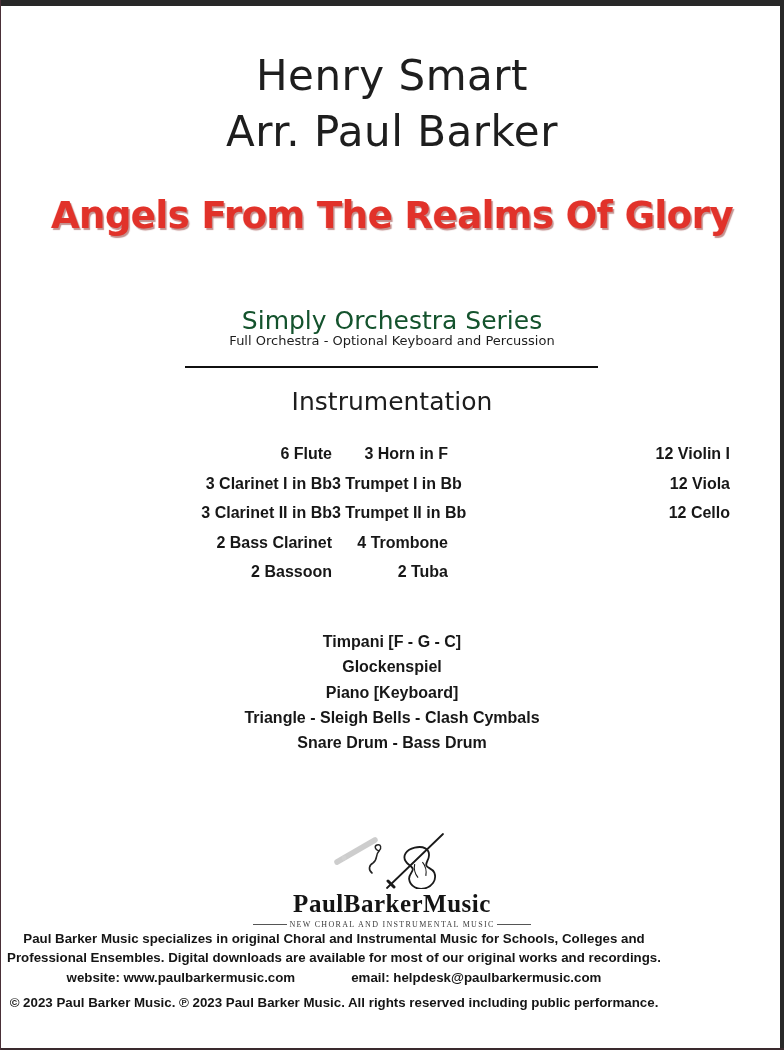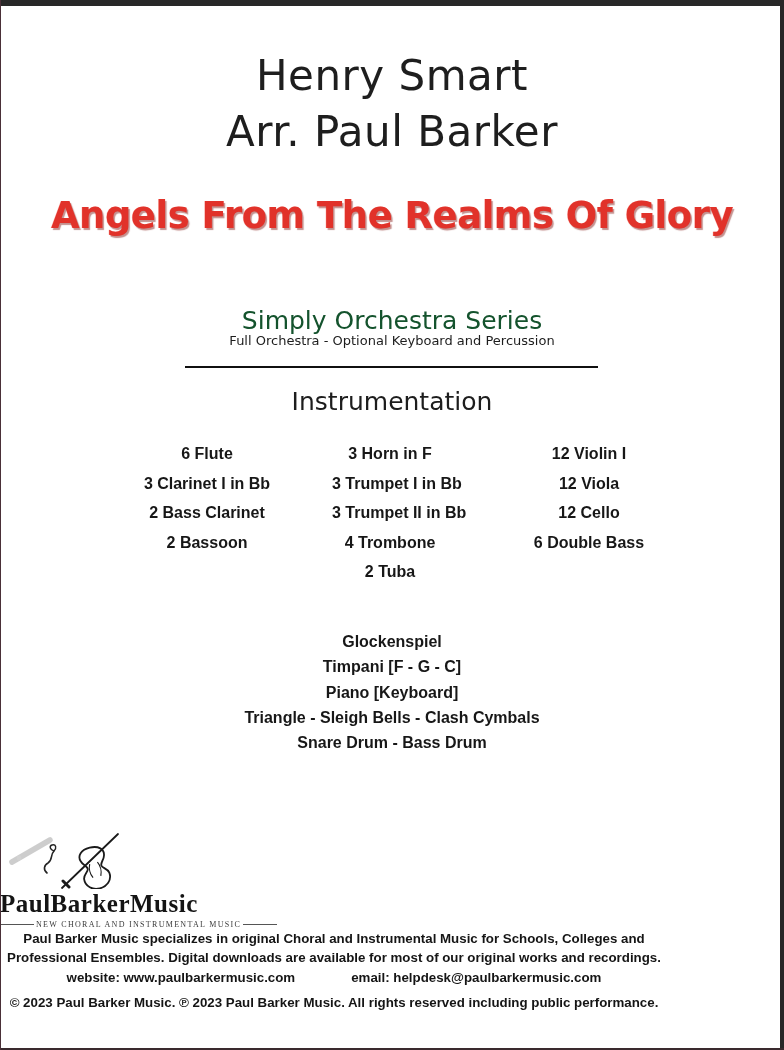--- a/index.html
+++ b/index.html
@@ -61,38 +61,38 @@
     top:387px;
     font-family:"DejaVu Sans", sans-serif;
     font-size:25px; color:#1d1d1d;
   }
 
   .instr-grid {
     position:absolute; top:439px; left:82px;
     display:grid;
     grid-template-columns:250px 116px 282px;
   }
-  .instr-col { list-style:none; margin:0; padding:0; text-align:center; }
+  .instr-col { list-style:none; margin:0; padding:0; text-align:right; }
   .instr-col li {
     font-weight:bold; font-size:16px; line-height:29.6px;
     white-space:nowrap; color:#171717;
   }
 
   .percussion-list {
     position:absolute; top:629px; left:0; width:784px;
     list-style:none; margin:0; padding:0; text-align:center;
   }
   .percussion-list li {
     font-weight:bold; font-size:16px; line-height:25.3px;
     white-space:nowrap; color:#171717;
   }
 
   .logo-block {
     position:absolute; top:833px; left:0; width:784px;
-    display:flex; flex-direction:column; 
+    display:flex; flex-direction:column; align-items:center;
   }
   .logo-name {
     font-family:"Liberation Serif", serif;
     font-weight:bold; font-size:25px; line-height:26px;
     color:#141414; letter-spacing:0.5px;
     margin-top:2px;
   }
   .logo-tagline-row {
     display:flex; align-items:center; gap:2px; margin-top:3px;
   }
@@ -143,41 +143,41 @@
   <div class="center-abs subtitle">Full Orchestra - Optional Keyboard and Percussion</div>
 
   <hr class="divider">
 
   <div class="center-abs instr-heading">Instrumentation</div>
 
   <div class="instr-grid">
     <ul class="instr-col">
         <li>6 Flute</li>
         <li>3 Clarinet I in Bb</li>
+        <li>3 Clarinet II in Bb</li>
         <li>2 Bass Clarinet</li>
         <li>2 Bassoon</li>
       </ul>
     <ul class="instr-col">
         <li>3 Horn in F</li>
         <li>3 Trumpet I in Bb</li>
         <li>3 Trumpet II in Bb</li>
         <li>4 Trombone</li>
         <li>2 Tuba</li>
       </ul>
     <ul class="instr-col">
         <li>12 Violin I</li>
         <li>12 Viola</li>
         <li>12 Cello</li>
-        <li>6 Double Bass</li>
       </ul>
   </div>
 
   <ul class="percussion-list">
+      <li>Timpani [F - G - C]</li>
       <li>Glockenspiel</li>
-      <li>Timpani [F - G - C]</li>
       <li>Piano [Keyboard]</li>
       <li>Triangle - Sleigh Bells - Clash Cymbals</li>
       <li>Snare Drum - Bass Drum</li>
     </ul>
 
   <div class="logo-block">
     <svg class="logo-icon" width="134" height="56" viewBox="0 0 134 56" fill="none" xmlns="http://www.w3.org/2000/svg">
 
       <path d="M12,29 L50,7" stroke="#c4c4c4" stroke-width="5.5" stroke-linecap="round" opacity="0.85"></path>
       <circle cx="19" cy="25" r="2.4" fill="#d2d2d2"></circle>

